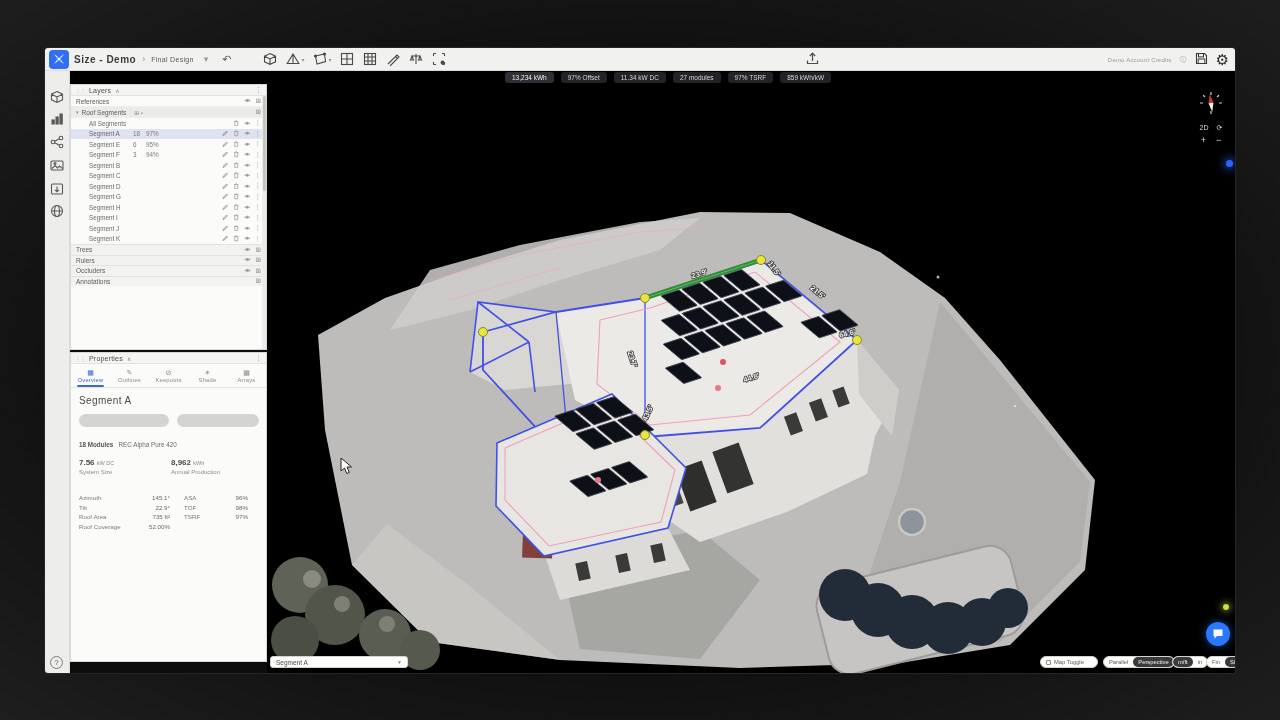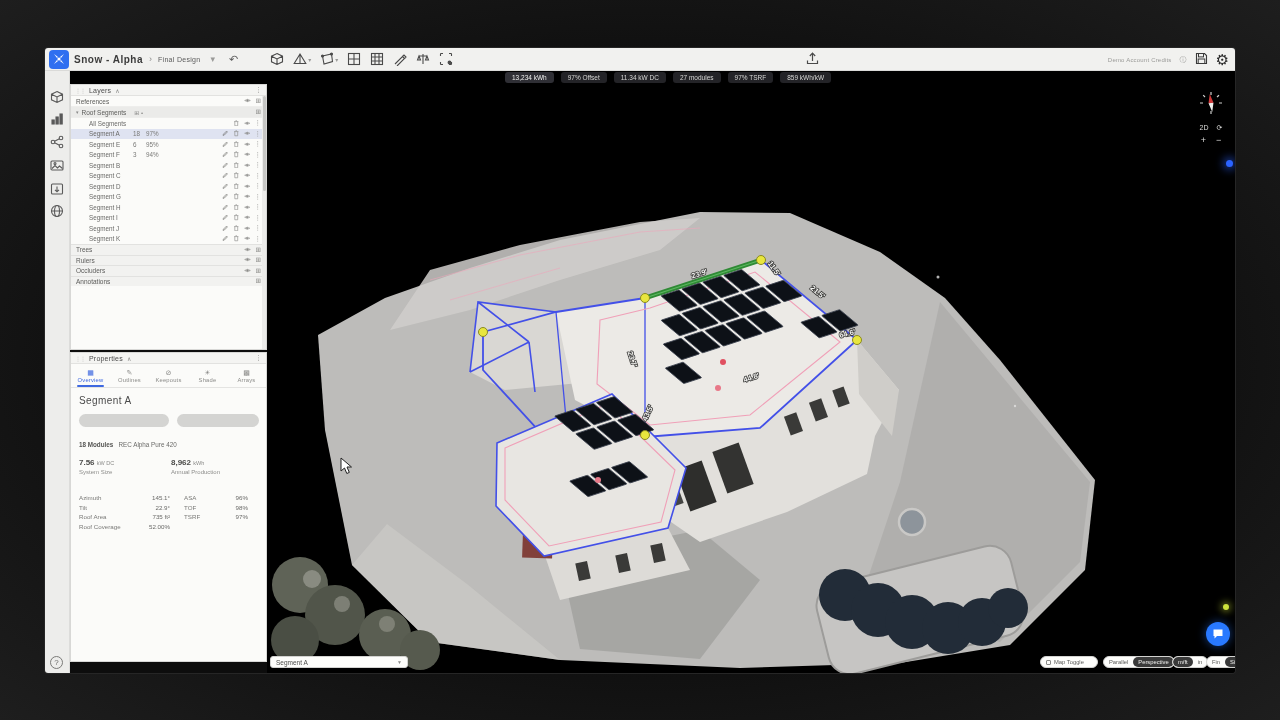--- a/index.html
+++ b/index.html
@@ -157,21 +157,21 @@
 
 <div class="app">
 
   <div class="topbar">
     <div class="logo">
       <svg viewBox="0 0 14 14">
         <path d="M2 2 L6 5 L5 6 Z M12 2 L9 6 L8 5 Z M12 12 L8 9 L9 8 Z M2 12 L5 8 L6 9 Z" fill="#ffffff"></path>
         <circle cx="7" cy="7" r="1.6" fill="#ffffff"></circle>
       </svg>
     </div>
-    <span class="proj-title">Snow - Alpha</span>
+    <span class="proj-title">Size - Demo</span>
     <span class="crumb-sep">›</span>
     <span class="design-name">Final Design</span>
     <span class="hdr-glyph">▾</span>
     <span class="undo">↶</span>
     <div class="tools" id="toolbar-tools">
           <span class="tool">
             <svg viewBox="0 0 14 14" fill="none" stroke="currentColor" stroke-width="1.1">
               <path d="M7 1.5 L12.5 4.2 V9.8 L7 12.5 L1.5 9.8 V4.2 Z M1.5 4.2 L7 7 L12.5 4.2 M7 7 V12.5"></path>
             </svg>
           </span>

